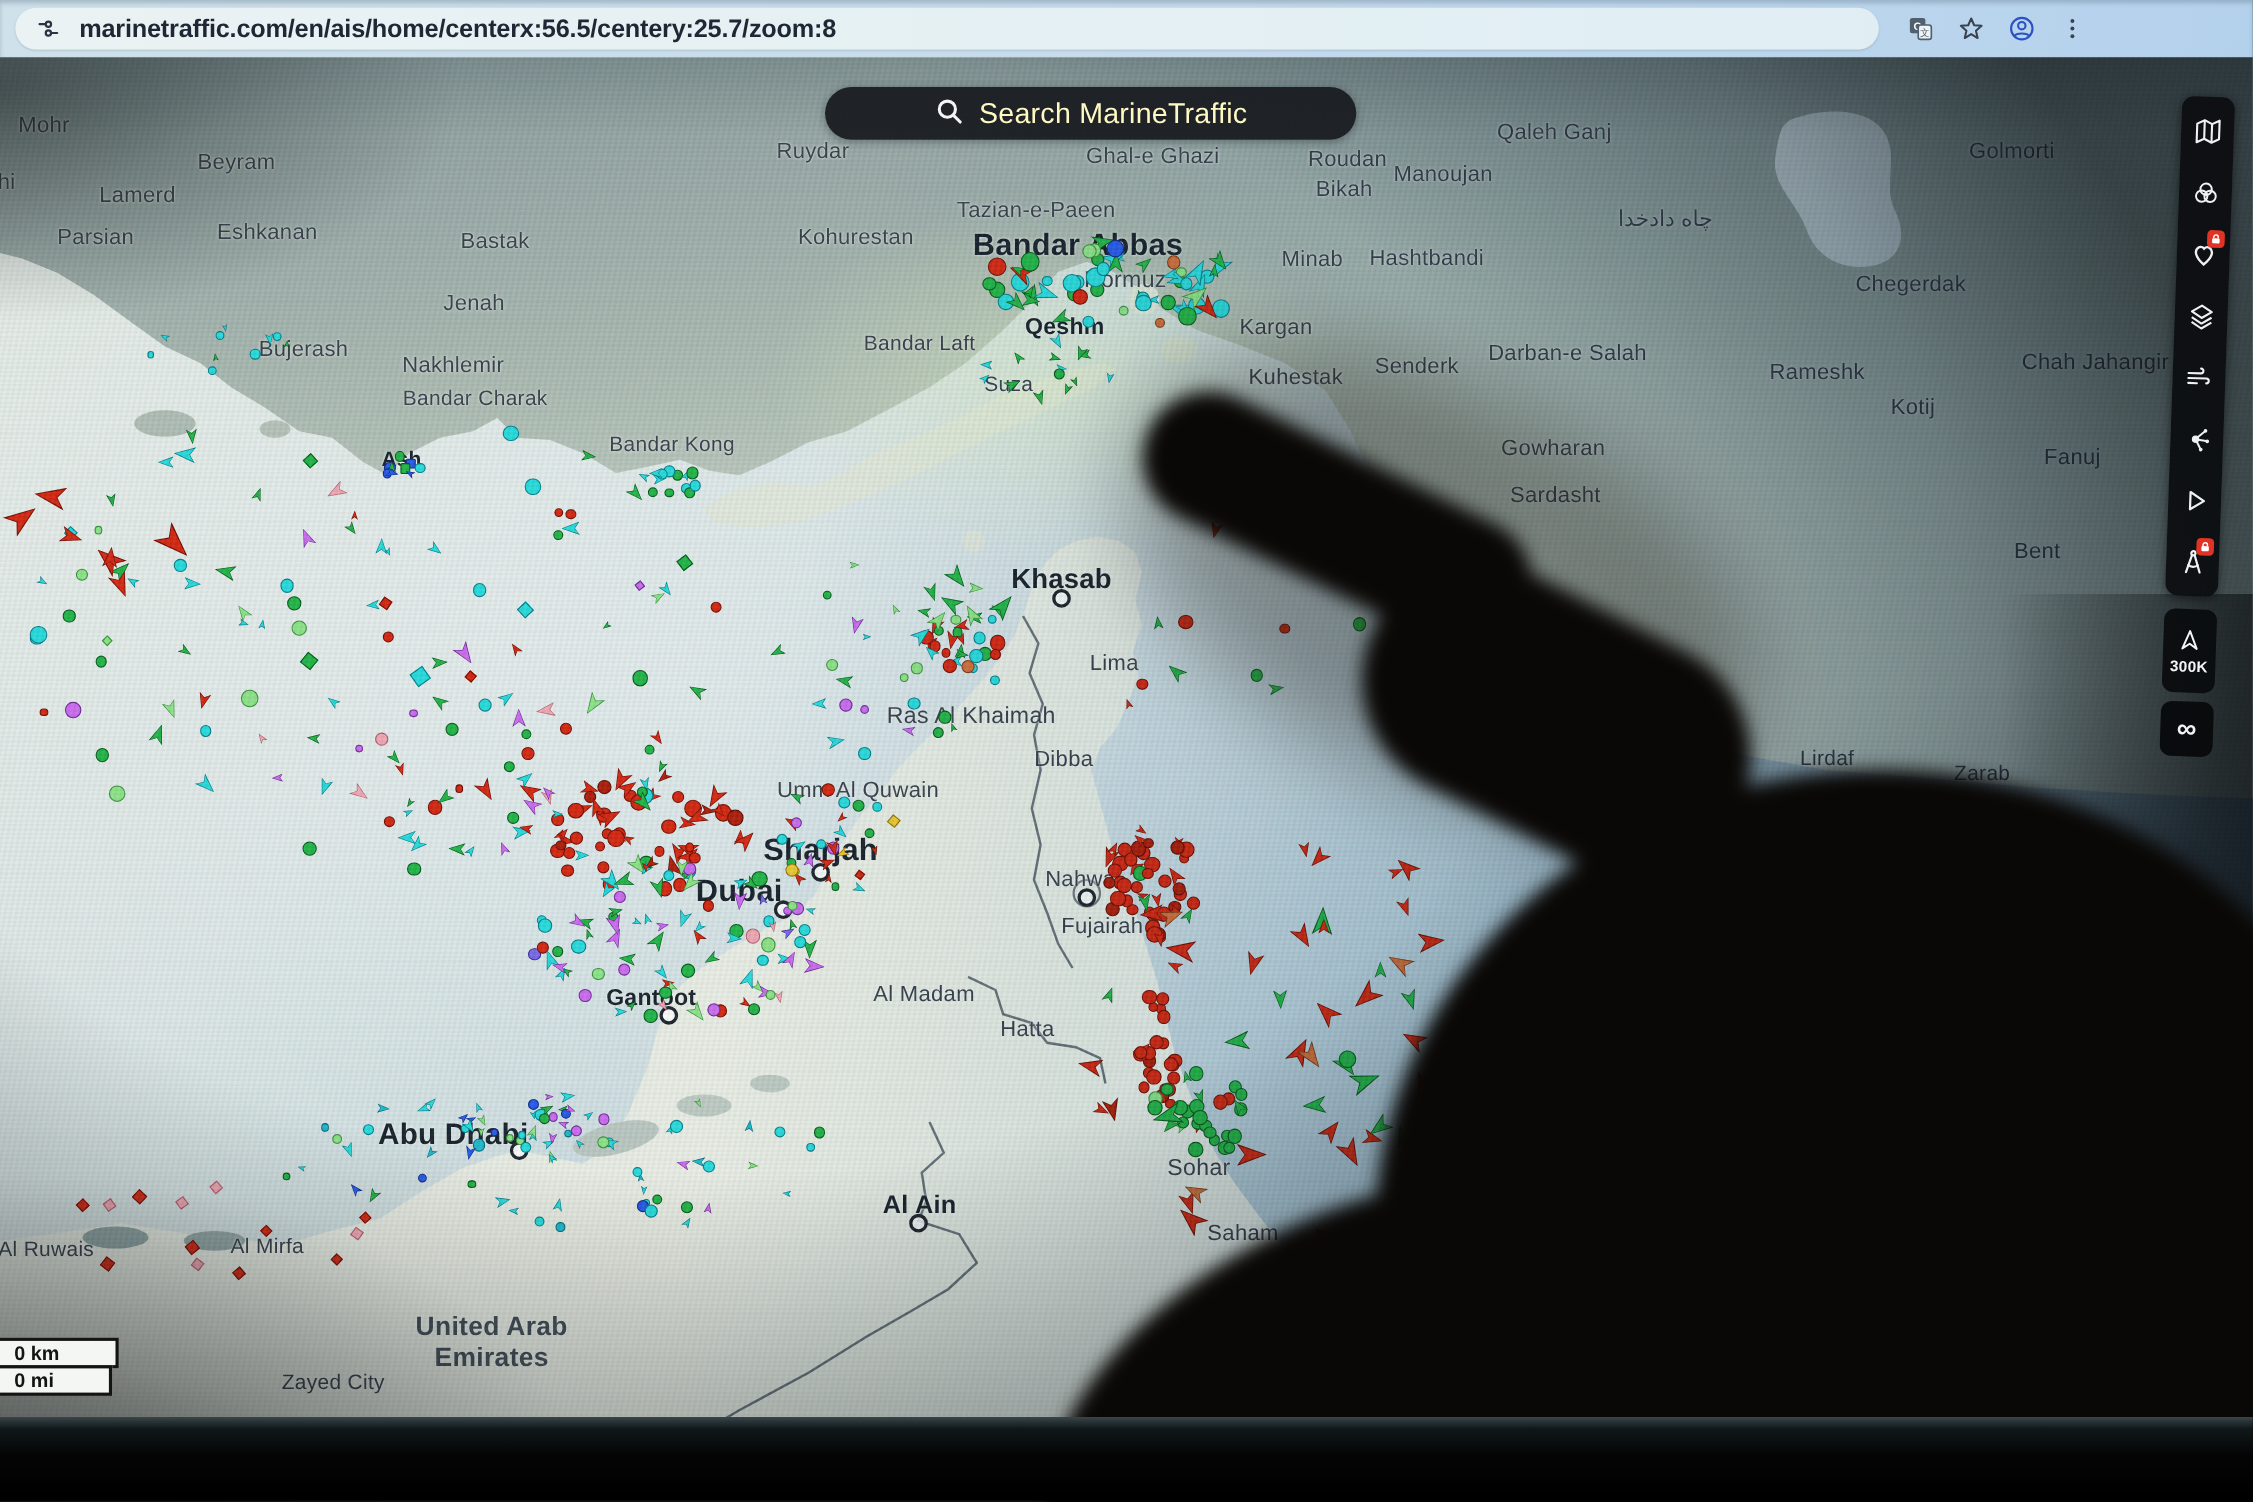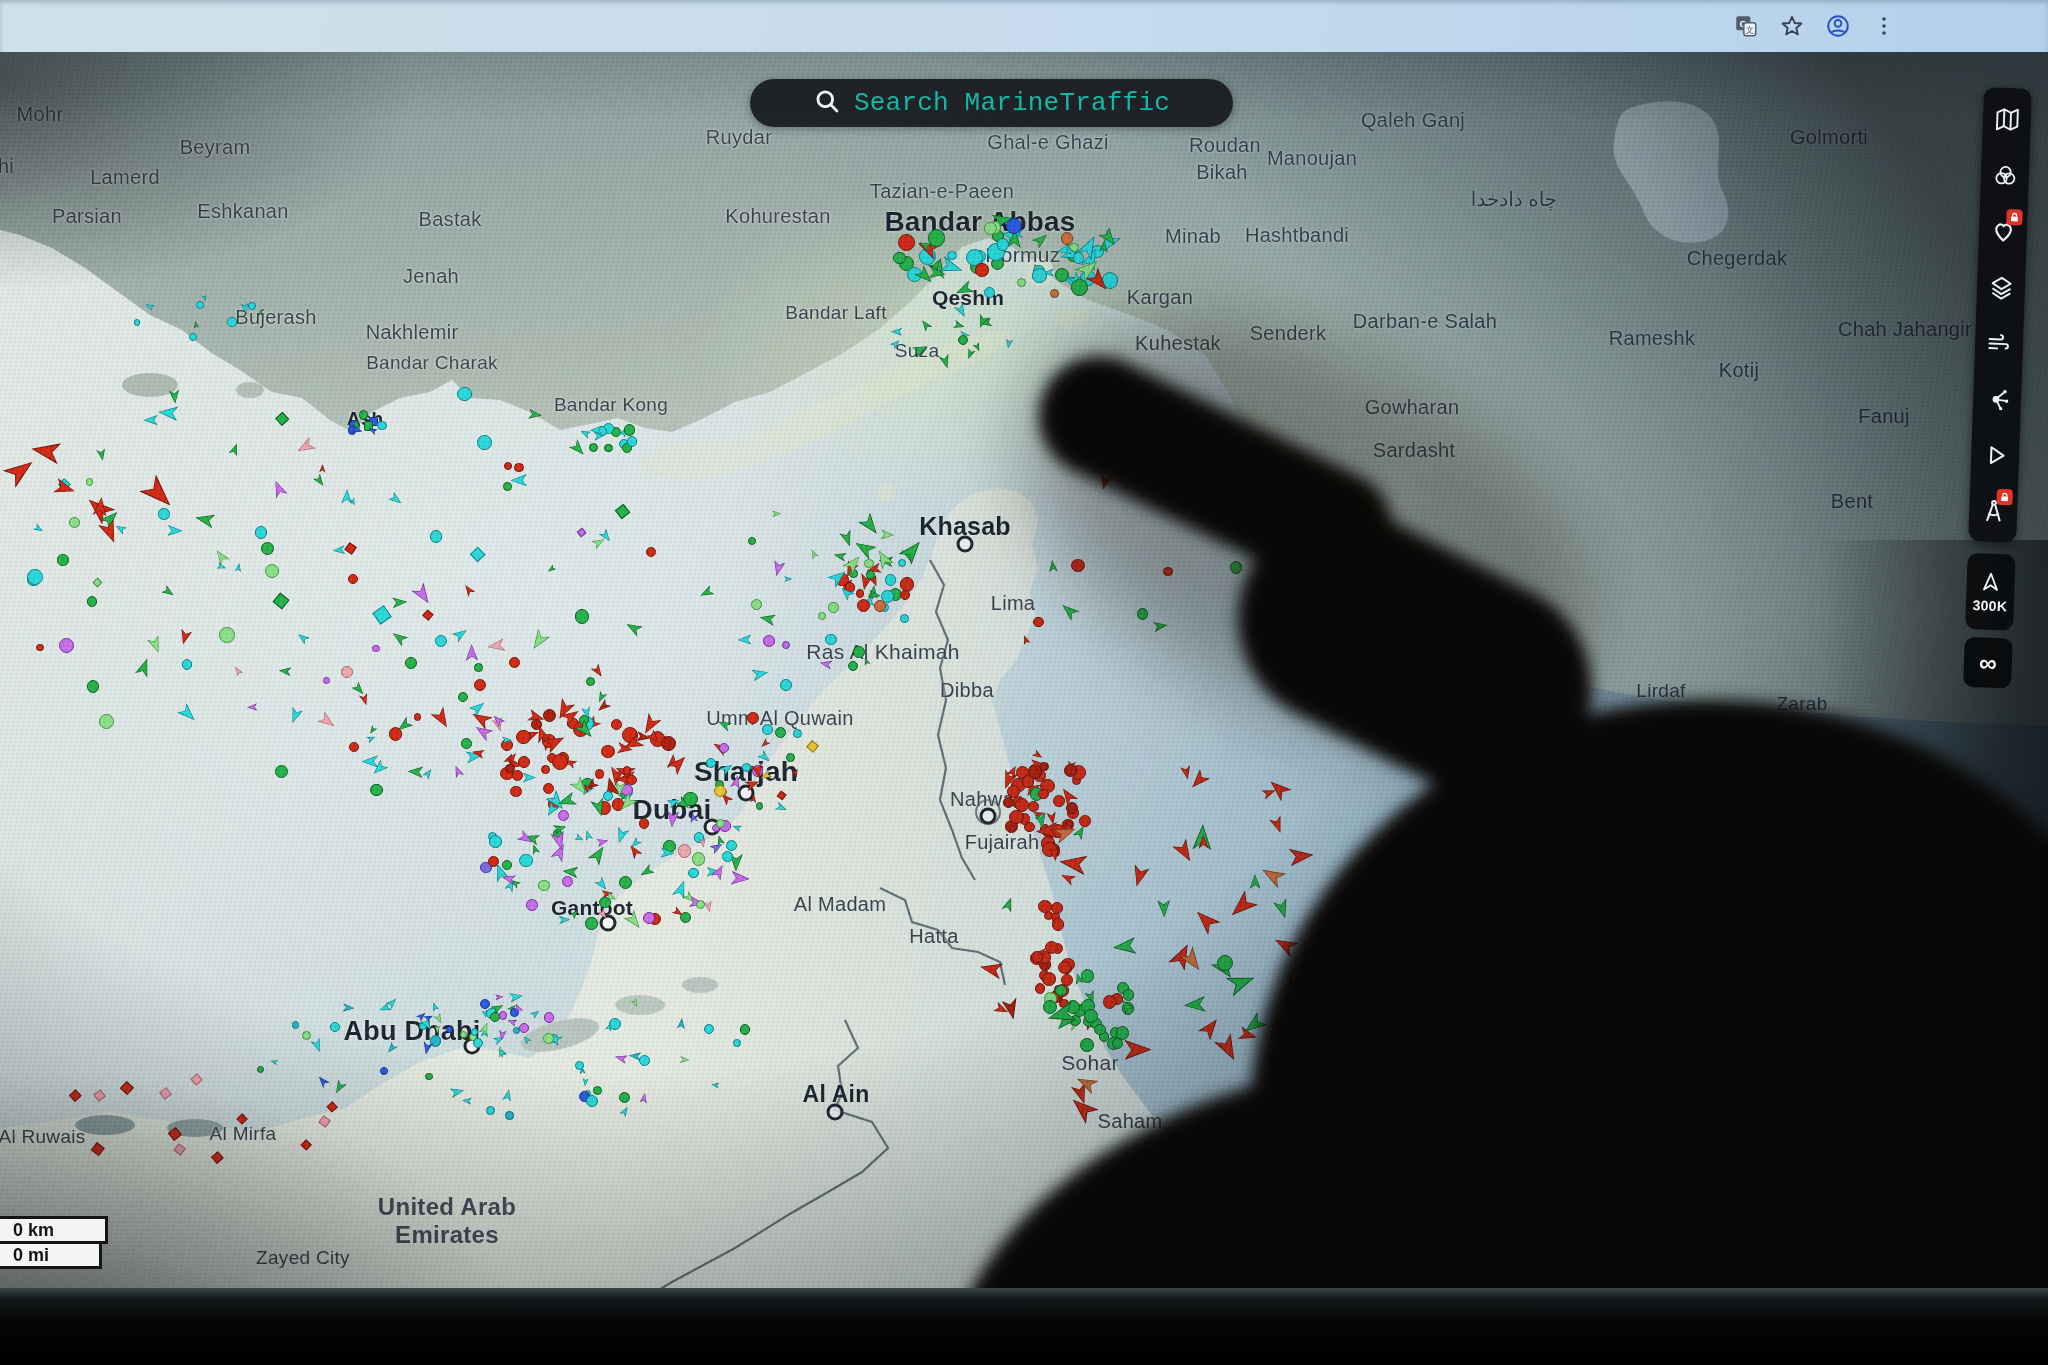--- a/index.html
+++ b/index.html
@@ -54,21 +54,21 @@
     box-shadow:0 1px 2px rgba(70,95,115,.25);}
   .urlpill .tune{margin-left:18px;display:flex;}
   .urltext{margin-left:16px;font-size:23px;font-weight:600;color:#1e2734;letter-spacing:-.2px;}
   .bicons{position:absolute;top:0;height:52px;display:flex;align-items:center;gap:20px;left:1733px;}
   .bico{width:26px;height:26px;display:flex;align-items:center;justify-content:center;}
 
   
   .search{position:absolute;left:750px;top:79px;width:483px;height:48px;border-radius:26px;
     background:rgba(24,27,31,.94);display:flex;align-items:center;justify-content:center;gap:13px;
     box-shadow:0 2px 8px rgba(10,15,20,.35);}
-  .search .txt{color:#14b8a6;font-size:26px;letter-spacing:.2px;font-family:Liberation Mono, monospace;}
+  .search .txt{color:#fef9c3;font-size:26px;letter-spacing:.2px;}
 
   
   .railwrap{position:absolute;left:1984px;top:88px;transform:rotate(2deg);transform-origin:top center;}
   .rail{width:48px;border-radius:11px;background:rgba(13,15,18,.96);padding:4px 0;
     display:flex;flex-direction:column;gap:2px;box-shadow:0 2px 10px rgba(0,0,0,.5);}
   .cell{width:48px;height:54px;display:flex;align-items:center;justify-content:center;position:relative;}
   .cell svg{width:27px;height:27px;}
   .badge{position:absolute;top:5px;right:5px;width:16px;height:16px;border-radius:4px;background:#e03325;
     display:flex;align-items:center;justify-content:center;}
   .badge svg{width:10px;height:10px;}
@@ -1819,20 +1819,33 @@
   <div class="f-shadow"></div>
   <div class="hand">
     <div class="f-tip"></div>
     <div class="f-mid"></div>
     <div class="f-knuckle"></div>
     <div class="f-thumb"></div>
     <div class="f-corner"></div>
   </div>
 
   <div class="bbar">
+    <div class="urlpill">
+      <span class="tune">
+        <svg width="24" height="24" viewBox="0 0 24 24" fill="none" stroke="#2b3442" stroke-width="2" stroke-linecap="round">
+          <line x1="4" y1="8" x2="9" y2="8"></line>
+            <circle cx="12" cy="8" r="2.4"></circle>
+            <line x1="15" y1="8" x2="20" y2="8" opacity="0"></line>
+          <line x1="15" y1="16" x2="20" y2="16"></line>
+            <circle cx="12" cy="16" r="2.4"></circle>
+            <line x1="4" y1="16" x2="9" y2="16" opacity="0"></line>
+        </svg>
+      </span>
+      <span class="urltext">marinetraffic.com/en/ais/home/centerx:56.5/centery:25.7/zoom:8</span>
+    </div>
     <div class="bicons">
       <span class="bico">
         <svg width="26" height="26" viewBox="0 0 24 24">
           <rect x="3" y="3" width="13" height="13" rx="2" fill="#51606e"></rect>
           <text x="9.5" y="13" font-size="9" font-weight="bold" fill="#fff" text-anchor="middle" font-family="Liberation Sans, sans-serif">G</text>
           <rect x="10" y="9" width="11" height="12" rx="2" fill="#eef3f6" stroke="#51606e" stroke-width="1.4"></rect>
           <text x="15.5" y="18.5" font-size="8" fill="#51606e" text-anchor="middle" font-family="Liberation Sans, sans-serif">文</text>
         </svg>
       </span>
       <span class="bico">

